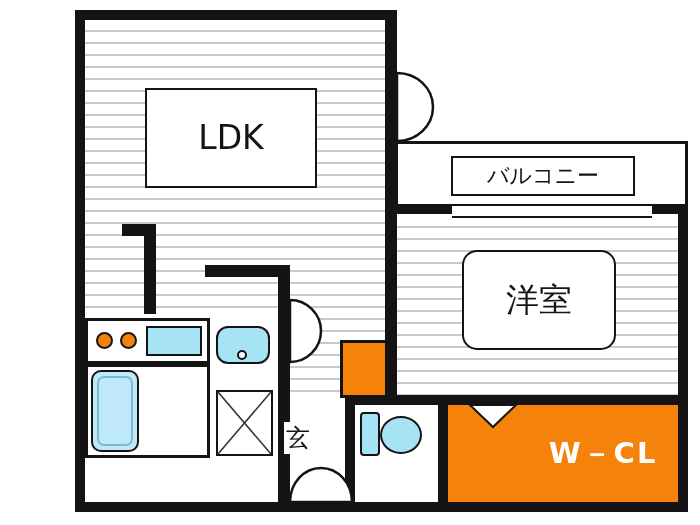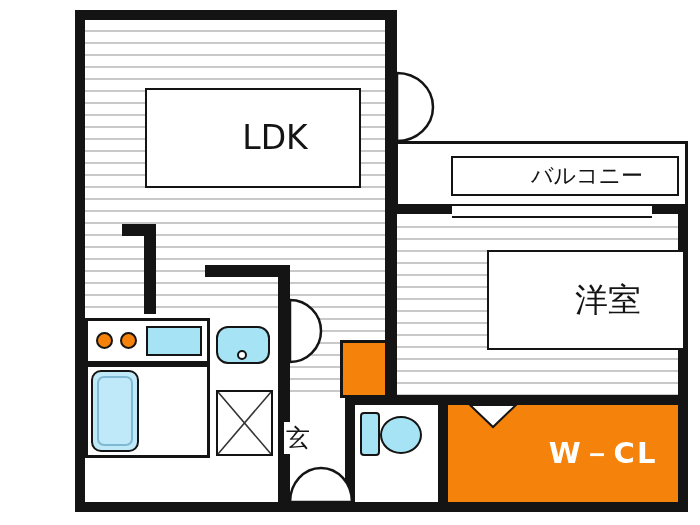--- a/index.html
+++ b/index.html
@@ -13,21 +13,21 @@
     position:absolute;z-index:1;
     background:repeating-linear-gradient(to bottom,
       #ffffff 0px,#ffffff 10px,
       var(--stripe-gray,#c9c9c9) 10px,var(--stripe-gray,#c9c9c9) 12px);
   }
   .floor-white{position:absolute;background:#fff;z-index:2;}
   .orange{background:var(--accent-orange,#f5820a);}
   .label-box{
     position:absolute;z-index:10;background:#fff;border:2px solid var(--wall,#141414);
     display:flex;flex-direction:column;align-items:center;justify-content:center;
-    line-height:1.18;font-weight:500;padding-left:44px;
+    line-height:1.18;font-weight:500;
   }
   .big-label{font-size:33px;}
   .mid-label{font-size:22px;align-items:center;}
   .fixture{position:absolute;z-index:6;box-sizing:border-box;border:2px solid var(--wall,#141414);}
   .cyan{background:var(--fixture-cyan,#a6e3f4);}
   .tub{background:var(--bath-blue,#bfe8f8);border-radius:10px;}
   .tub::after{content:"";position:absolute;inset:4px;border:2px solid #7fb9d4;border-radius:7px;}
   .burner{border-radius:50%;background:var(--accent-orange,#f5820a);}
   .overlay{position:absolute;left:0;top:0;z-index:8;pointer-events:none;}
   .wcl-text{
@@ -94,21 +94,21 @@
     <path d="M 397 73 A 36 34 0 0 1 397 141 Z" fill="#ffffff" stroke="#141414" stroke-width="2.5"></path>
     <path d="M 290 300 A 31 31 0 0 1 290 362 Z" fill="#ffffff" stroke="#141414" stroke-width="2.5"></path>
     <path d="M 290 502 A 31 34 0 0 1 352 502 Z" fill="#ffffff" stroke="#141414" stroke-width="2.5"></path>
     <polygon points="470,405 516,405 493,427" fill="#ffffff" stroke="#141414" stroke-width="2"></polygon>
   </svg>
 
   <div class="label-box big-label" style="left:145px;top:88px;width:168px;height:96px;">
     <span>LDK</span>
   </div>
 
-  <div class="label-box big-label" style="left:487px;top:250px;width:150px;height:96px;">
+  <div class="label-box big-label" style="left:462px;top:250px;width:150px;height:96px;border-radius:15px;">
     <span>洋室</span>
   </div>
 
   <div class="label-box mid-label" style="left:451px;top:156px;width:180px;height:36px;">
     <span>バルコニー</span>
   </div>
 
   <div class="wcl-text" style="left:448px;top:405px;width:230px;height:97px;">
     <span>W－CL</span>
   </div>

